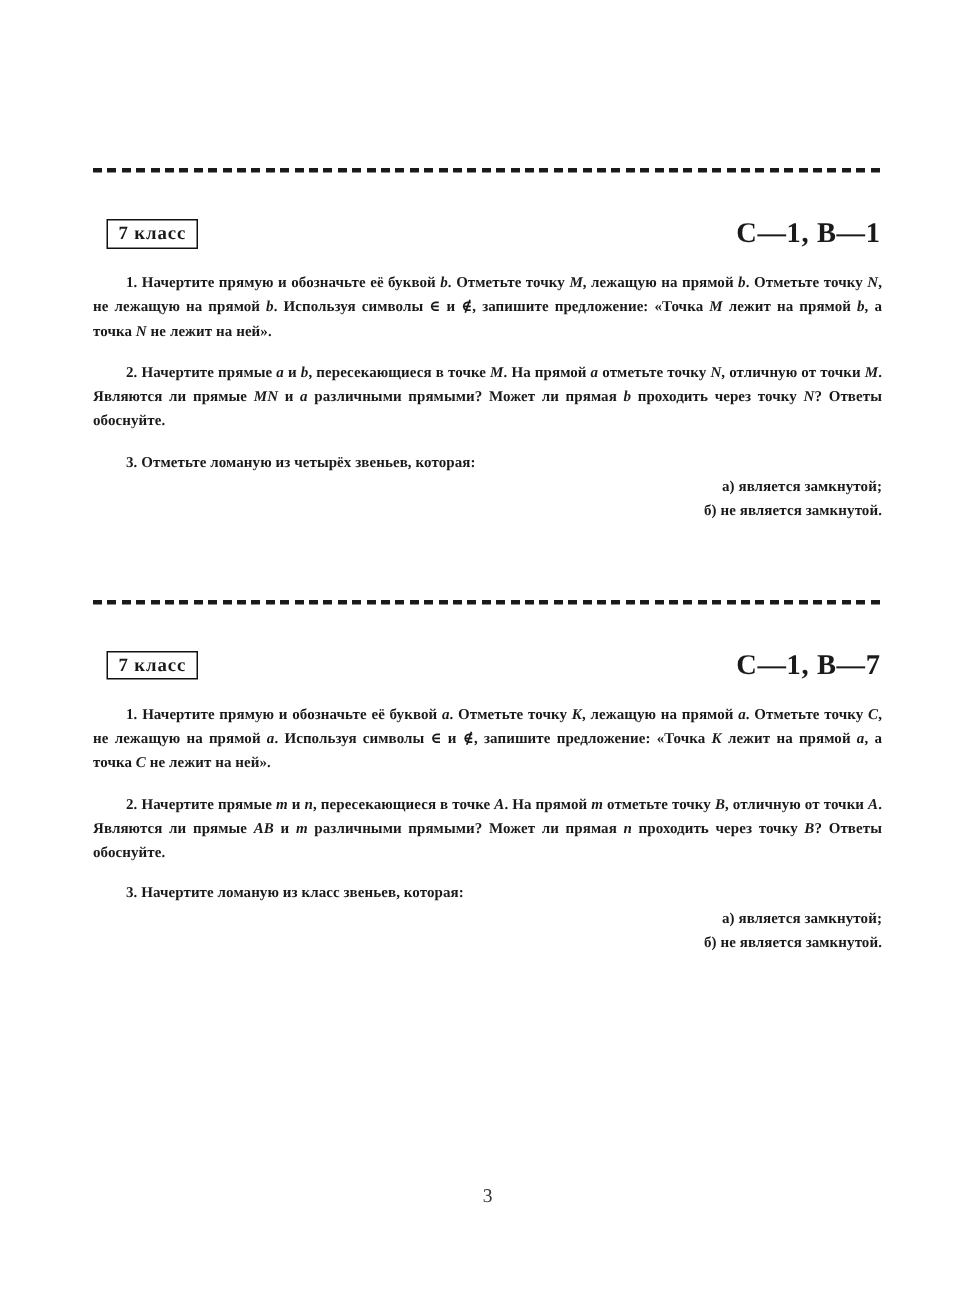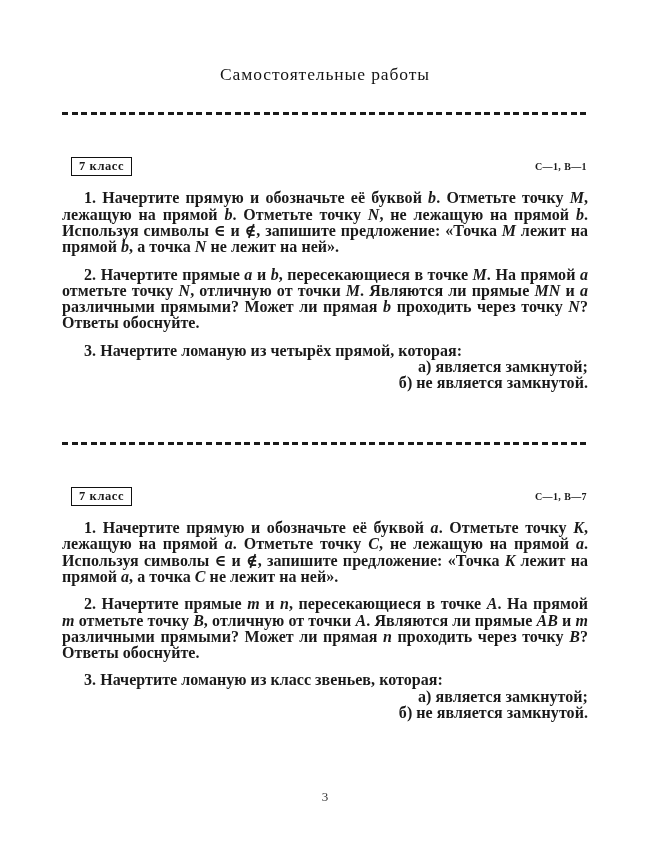--- a/index.html
+++ b/index.html
@@ -53,47 +53,47 @@
       rgba(0,0,0,0) 6px, rgba(0,0,0,0) 9.6px
     );
     margin: 0;
   }
 
   
   .section-head {
     display: flex;
     align-items: center;
     justify-content: space-between;
-    margin-top: 42px;
+    margin-top: 30px;
   }
   .grade-box {
     display: inline-block;
     border: 1.3px solid #111111;
     padding: 1px 7px 2px 7px;
     font-size: 12.5px;
     font-weight: bold;
     letter-spacing: 0.6px;
     line-height: 1.15;
     background: #ffffff;
     margin-left: 9px;
   }
   .variant-code {
-    font-size: 10px;
+    font-size: 19px;
     font-weight: bold;
     letter-spacing: 0.4px;
     margin-right: 1px;
     white-space: nowrap;
   }
 
   
   .tasks {
     margin-top: 14px;
   }
   .task {
-    font-size: 16px;
+    font-size: 10px;
     font-weight: bold;
     line-height: 16.3px;
     text-align: justify;
     text-justify: inter-word;
     margin: 0 0 11px 0;
     letter-spacing: 0.05px;
   }
   .task:last-child {
     margin-bottom: 0;
   }
@@ -131,34 +131,33 @@
     font-size: 13px;
     font-weight: 400;
     color: #333333;
   }
 </style>
 </head>
 <body>
 
 <div class="page">
 
-  <div class="page-title">Самостоятельные работы</div>
 
   <div class="content">
 
     <div>
       <div class="dashed-rule"></div>
       <div class="section-head">
         <span class="grade-box">7 класс</span>
         <span class="variant-code">С—1, В—1</span>
       </div>
       <div class="tasks">
         <p class="task"><span class="task-indent"></span><span class="num">1. </span><span>Начертите прямую и обозначьте её буквой </span><span class="mathvar">b</span><span>. Отметьте точку </span><span class="mathvar">M</span><span>, лежащую на прямой </span><span class="mathvar">b</span><span>. Отметьте точку </span><span class="mathvar">N</span><span>, не лежащую на прямой </span><span class="mathvar">b</span><span>. Используя символы ∈ и ∉, запишите предложение: «Точка </span><span class="mathvar">M</span><span> лежит на прямой </span><span class="mathvar">b</span><span>, а точка </span><span class="mathvar">N</span><span> не лежит на ней».</span></p>
         <p class="task"><span class="task-indent"></span><span class="num">2. </span><span>Начертите прямые </span><span class="mathvar">a</span><span> и </span><span class="mathvar">b</span><span>, пересекающиеся в точке </span><span class="mathvar">M</span><span>. На прямой </span><span class="mathvar">a</span><span> отметьте точку </span><span class="mathvar">N</span><span>, отличную от точки </span><span class="mathvar">M</span><span>. Являются ли прямые </span><span class="mathvar">MN</span><span> и </span><span class="mathvar">a</span><span> различными прямыми? Может ли прямая </span><span class="mathvar">b</span><span> проходить через точку </span><span class="mathvar">N</span><span>? Ответы обоснуйте.</span></p>
-        <p class="task no-justify"><span class="task-indent"></span><span class="num">3. </span><span>Начертите ломаную из четырёх прямой, которая:</span><span class="sub-line">а) является замкнутой;</span><span class="sub-line">б) не является замкнутой.</span></p>
+        <p class="task no-justify"><span class="task-indent"></span><span class="num">3. </span><span>Отметьте ломаную из четырёх звеньев, которая:</span><span class="sub-line">а) является замкнутой;</span><span class="sub-line">б) не является замкнутой.</span></p>
       </div>
     </div>
 
     <div class="block-gap"></div>
 
     <div>
       <div class="dashed-rule"></div>
       <div class="section-head">
         <span class="grade-box">7 класс</span>
         <span class="variant-code">С—1, В—7</span>

